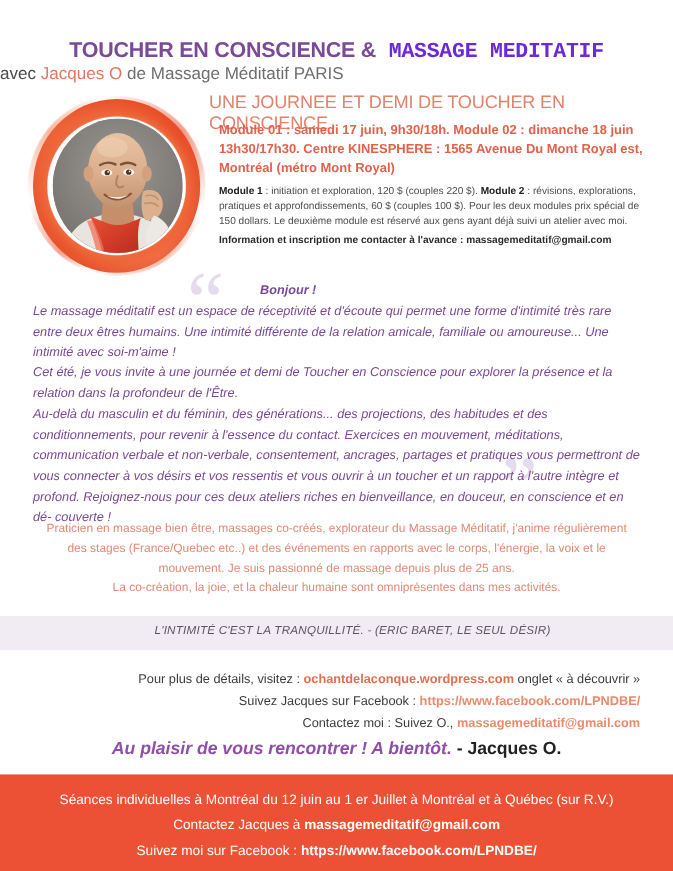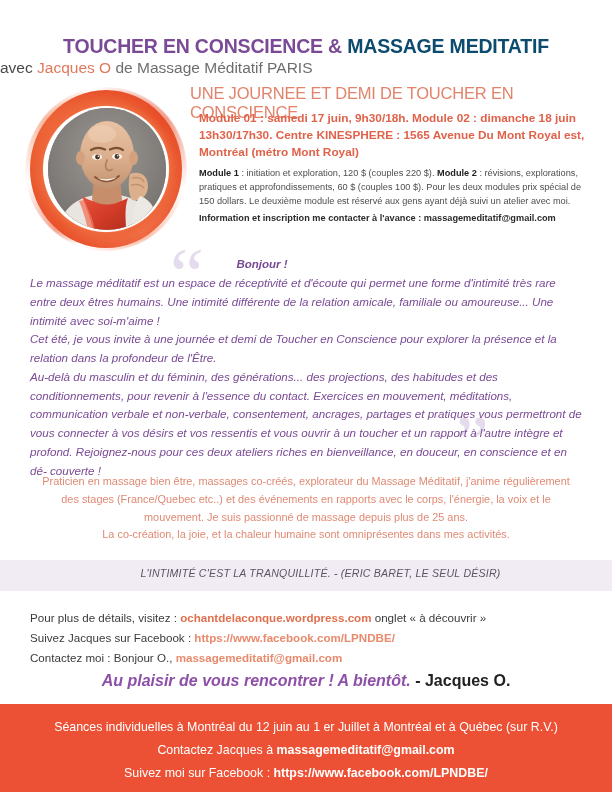--- a/index.html
+++ b/index.html
@@ -15,21 +15,21 @@
 
   .page { position:relative; width:612px; height:792px; }
 
   
   .title-main {
     position:absolute; left:0; top:36px; width:612px;
     text-align:center; font-size:19.5px; font-weight:bold;
     letter-spacing:-0.2px; line-height:1.1;
   }
   .t-purple { color:#7a4a96; }
-  .t-coral  { color:#0c4a6e; }
+  .t-coral  { color:#6d28d9;font-family:Liberation Mono, monospace; }
 
   .title-sub {
     position:absolute; left:0; top:59px; width:612px;
     font-size:15.5px; color:#4a4a4a; line-height:1.2;
   }
   .title-sub .nm { color:#e0795c; }
   .title-sub .gr { color:#6e6e6e; }
 
   
   .portrait-wrap {
@@ -104,21 +104,21 @@
     background:#f1ecf3;
   }
   .band-text {
     position:absolute; left:0; top:567px; width:612px; text-align:center;
     font-style:italic; font-size:10.6px; color:#5d5466; letter-spacing:0.2px;padding-left:29px;
   }
 
   
   .contact {
     position:absolute; left:30px; top:608px; width:552px;
-    text-align:left; font-size:11.6px; line-height:1.73; color:#3b3b3b;
+    text-align:right; font-size:11.6px; line-height:1.73; color:#3b3b3b;
   }
   .contact .lnk { color:#e0704f; font-weight:bold; }
   .contact .lnk2 { color:#e88a6c; font-weight:bold; }
   .closing {
     position:absolute; left:0; top:672px; width:612px; text-align:center;
     font-size:16px;
   }
   .closing .it { font-style:italic; font-weight:bold; color:#8e4fa8; }
   .closing .nm { font-weight:bold; color:#222; }
 
@@ -234,21 +234,21 @@
   <div class="band-text">L'INTIMITÉ C'EST LA TRANQUILLITÉ. - (ERIC BARET, LE SEUL DÉSIR)</div>
 
   <div class="contact">
     <div>
       <span>Pour plus de détails, visitez : </span><span class="lnk">ochantdelaconque.wordpress.com</span><span> onglet « à découvrir »</span>
     </div>
     <div>
       <span>Suivez Jacques sur Facebook : </span><span class="lnk2">https://www.facebook.com/LPNDBE/</span>
     </div>
     <div>
-      <span>Contactez moi : Bonjour O., </span><span class="lnk2">massagemeditatif@gmail.com</span>
+      <span>Contactez moi : Suivez O., </span><span class="lnk2">massagemeditatif@gmail.com</span>
     </div>
   </div>
 
   <div class="closing">
     <span class="it">Au plaisir de vous rencontrer ! A bientôt.</span><span class="nm"> - Jacques O.</span>
   </div>
 
   <div class="footer"></div>
   <div class="footer-inner">
     <div>Séances individuelles à Montréal du 12 juin au 1 er Juillet à Montréal et à Québec (sur R.V.)</div>

